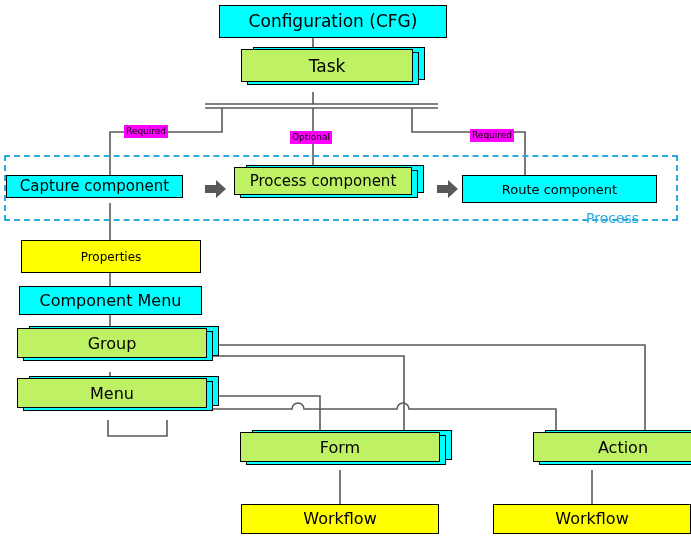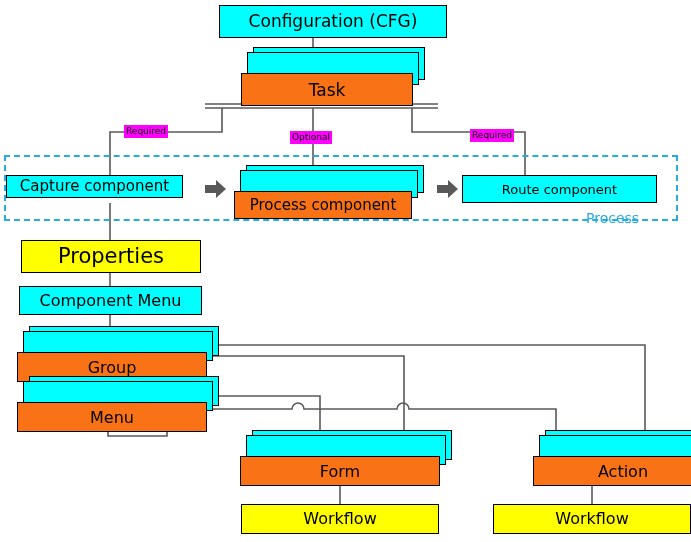--- a/index.html
+++ b/index.html
@@ -29,22 +29,22 @@
 
   
   .stack{position:absolute;z-index:5;}
   .stack .lay{
     position:absolute;box-sizing:border-box;
     background:#00FFFF;border:1px solid #000000;
   }
   .stack .lay.l2{left:12px;top:0;}
   .stack .lay.l1{left:6px;top:5px;}
   .stack .front{
-    position:absolute;left:0;top:26px;
-    box-sizing:border-box;background:#f97316;border:1px solid #000000;
+    position:absolute;left:0;top:2px;
+    box-sizing:border-box;background:#bef264;border:1px solid #000000;
     display:flex;align-items:center;justify-content:center;
     white-space:nowrap;color:#000;
   }
 
   
   #process-box{
     position:absolute;left:4px;top:155px;width:674px;height:66px;
     border:2px dashed #29ABE2;box-sizing:border-box;z-index:2;
   }
   #process-label{
@@ -133,21 +133,21 @@
   <svg class="blockarrow" style="left:437px;top:180px;width:22px;height:18px;" viewBox="0 0 22 18">
     <path d="M0,5 L11,5 L11,0 L21,9 L11,18 L11,13 L0,13 Z" fill="#595959"></path>
   </svg>
 
   <div class="node cyan" style="left:462px;top:175px;width:195px;height:28px;font-size:13px;">Route component</div>
 
   <div class="taglbl" style="left:124px;top:125px;">Required</div>
   <div class="taglbl" style="left:290px;top:131px;">Optional</div>
   <div class="taglbl" style="left:470px;top:129px;">Required</div>
 
-  <div class="node yellow" style="left:21px;top:240px;width:180px;height:33px;font-size:21px;">Properties</div>
+  <div class="node yellow" style="left:21px;top:240px;width:180px;height:33px;font-size:12px;">Properties</div>
 
   <div class="node cyan" style="left:19px;top:286px;width:183px;height:29px;font-size:16px;">Component Menu</div>
 
   <div class="stack" style="left:17px;top:326px;width:210px;height:46px;">
     <div class="lay l2" style="width:190px;height:30px;"></div>
     <div class="lay l1" style="width:190px;height:30px;"></div>
     <div class="front" style="width:190px;height:30px;font-size:16px;">Group</div>
   </div>
 
   <div class="stack" style="left:17px;top:376px;width:210px;height:46px;">

